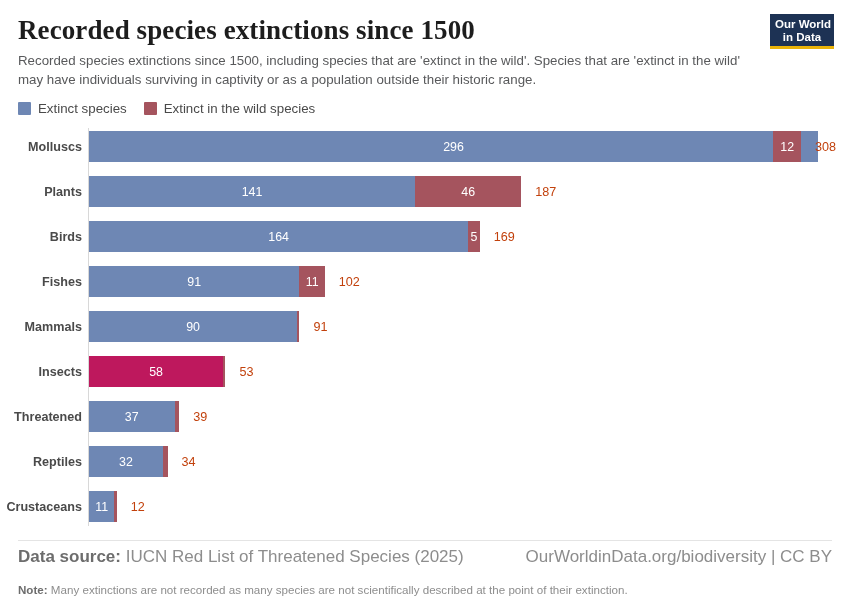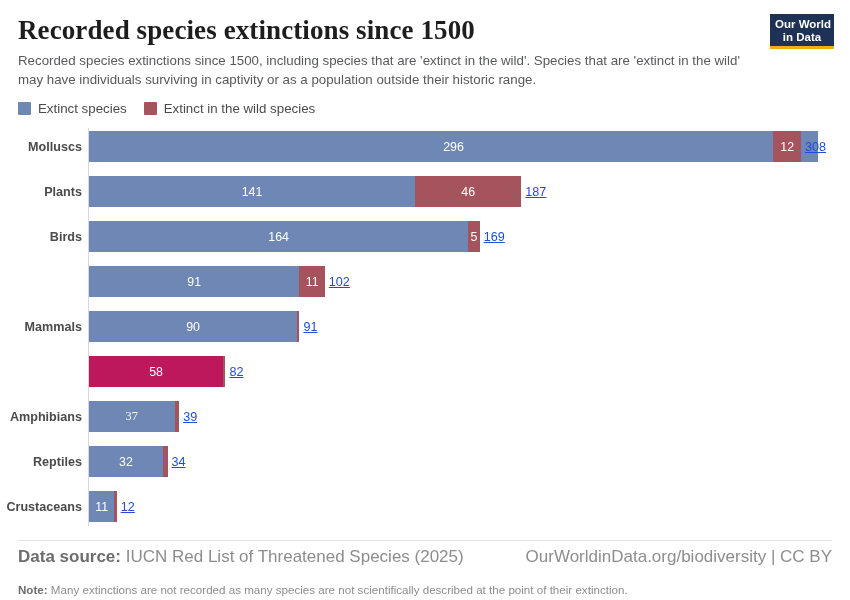--- a/index.html
+++ b/index.html
@@ -75,21 +75,21 @@
   .seg{
     position:absolute;top:0;height:31px;
     display:flex;align-items:center;justify-content:center;
     box-sizing:border-box;
   }
   .seg-label{
     font-size:12.4px;color:#ffffff;white-space:nowrap;pointer-events:none;
   }
   .total-label{
     position:absolute;top:0;height:31px;display:flex;align-items:center;
-    font-size:12.6px;color:#1d4ed8;white-space:nowrap;padding-left:4px;text-decoration:underline;
+    font-size:12.6px;color:#c2410c;white-space:nowrap;padding-left:14px;
   }
 
   
   .footer-rule{position:absolute;left:18px;top:540px;width:814px;height:1px;background:#e4e4e4;}
   .footer{position:absolute;left:18px;top:548px;width:814px;}
   .footer-row{display:flex;justify-content:space-between;align-items:baseline;font-size:17px;color:#8d8d8d;line-height:17px;}
   .footer-row .left{white-space:nowrap;}
   .footer-row .right{white-space:nowrap;}
   .footer b{color:#6d6d6d;font-weight:bold;}
   .footer-note{font-size:11.6px;color:#8d8d8d;line-height:17px;margin-top:16px;}
@@ -152,20 +152,21 @@
           <div class="seg" style="left: 0px; width: 379.168px; background: rgb(110, 135, 180);">
             <span class="seg-label">164</span>
           </div>
           <div class="seg" style="left: 379.168px; width: 11.56px; background: rgb(165, 84, 94);">
             <span class="seg-label">5</span>
           </div>
         </div>
         <div class="total-label" style="left: 479.728px;">169</div>
       </div>
       <div class="row" style="top: 138px;">
+        <div class="row-label">Fishes</div>
         <div class="bar-wrap" style="width: 235.824px;">
           <div class="seg" style="left: 0px; width: 210.392px; background: rgb(110, 135, 180);">
             <span class="seg-label">91</span>
           </div>
           <div class="seg" style="left: 210.392px; width: 25.432px; background: rgb(165, 84, 94);">
             <span class="seg-label">11</span>
           </div>
         </div>
         <div class="total-label" style="left: 324.824px;">102</div>
       </div>
@@ -173,32 +174,33 @@
         <div class="row-label">Mammals</div>
         <div class="bar-wrap" style="width: 210.392px;">
           <div class="seg" style="left: 0px; width: 208.08px; background: rgb(110, 135, 180);">
             <span class="seg-label">90</span>
           </div>
           <div class="seg" style="left: 208.08px; width: 2.312px; background: rgb(165, 84, 94);"></div>
         </div>
         <div class="total-label" style="left: 299.392px;">91</div>
       </div>
       <div class="row" style="top: 228px;">
+        <div class="row-label">Insects</div>
         <div class="bar-wrap" style="width: 136.408px;">
           <div class="seg" style="left: 0px; width: 134.096px; background: #be185d;">
             <span class="seg-label">58</span>
           </div>
           <div class="seg" style="left: 134.096px; width: 2.312px; background: rgb(165, 84, 94);"></div>
         </div>
-        <div class="total-label" style="left: 225.408px;">82</div>
+        <div class="total-label" style="left: 225.408px;">53</div>
       </div>
       <div class="row" style="top: 273px;">
-        <div class="row-label">Amphibians</div>
+        <div class="row-label">Threatened</div>
         <div class="bar-wrap" style="width: 90.168px;">
-          <div class="seg" style="left: 0px; width: 85.544px; background: rgb(110, 135, 180); font-family: Liberation Serif, serif;">
+          <div class="seg" style="left: 0px; width: 85.544px; background: rgb(110, 135, 180);">
             <span class="seg-label">37</span>
           </div>
           <div class="seg" style="left: 85.544px; width: 4.624px; background: rgb(165, 84, 94);"></div>
         </div>
         <div class="total-label" style="left: 179.168px;">39</div>
       </div>
       <div class="row" style="top: 318px;">
         <div class="row-label">Reptiles</div>
         <div class="bar-wrap" style="width: 100px;">
           <div class="seg" style="left: 0px; width: 73.984px; background: rgb(110, 135, 180);">

